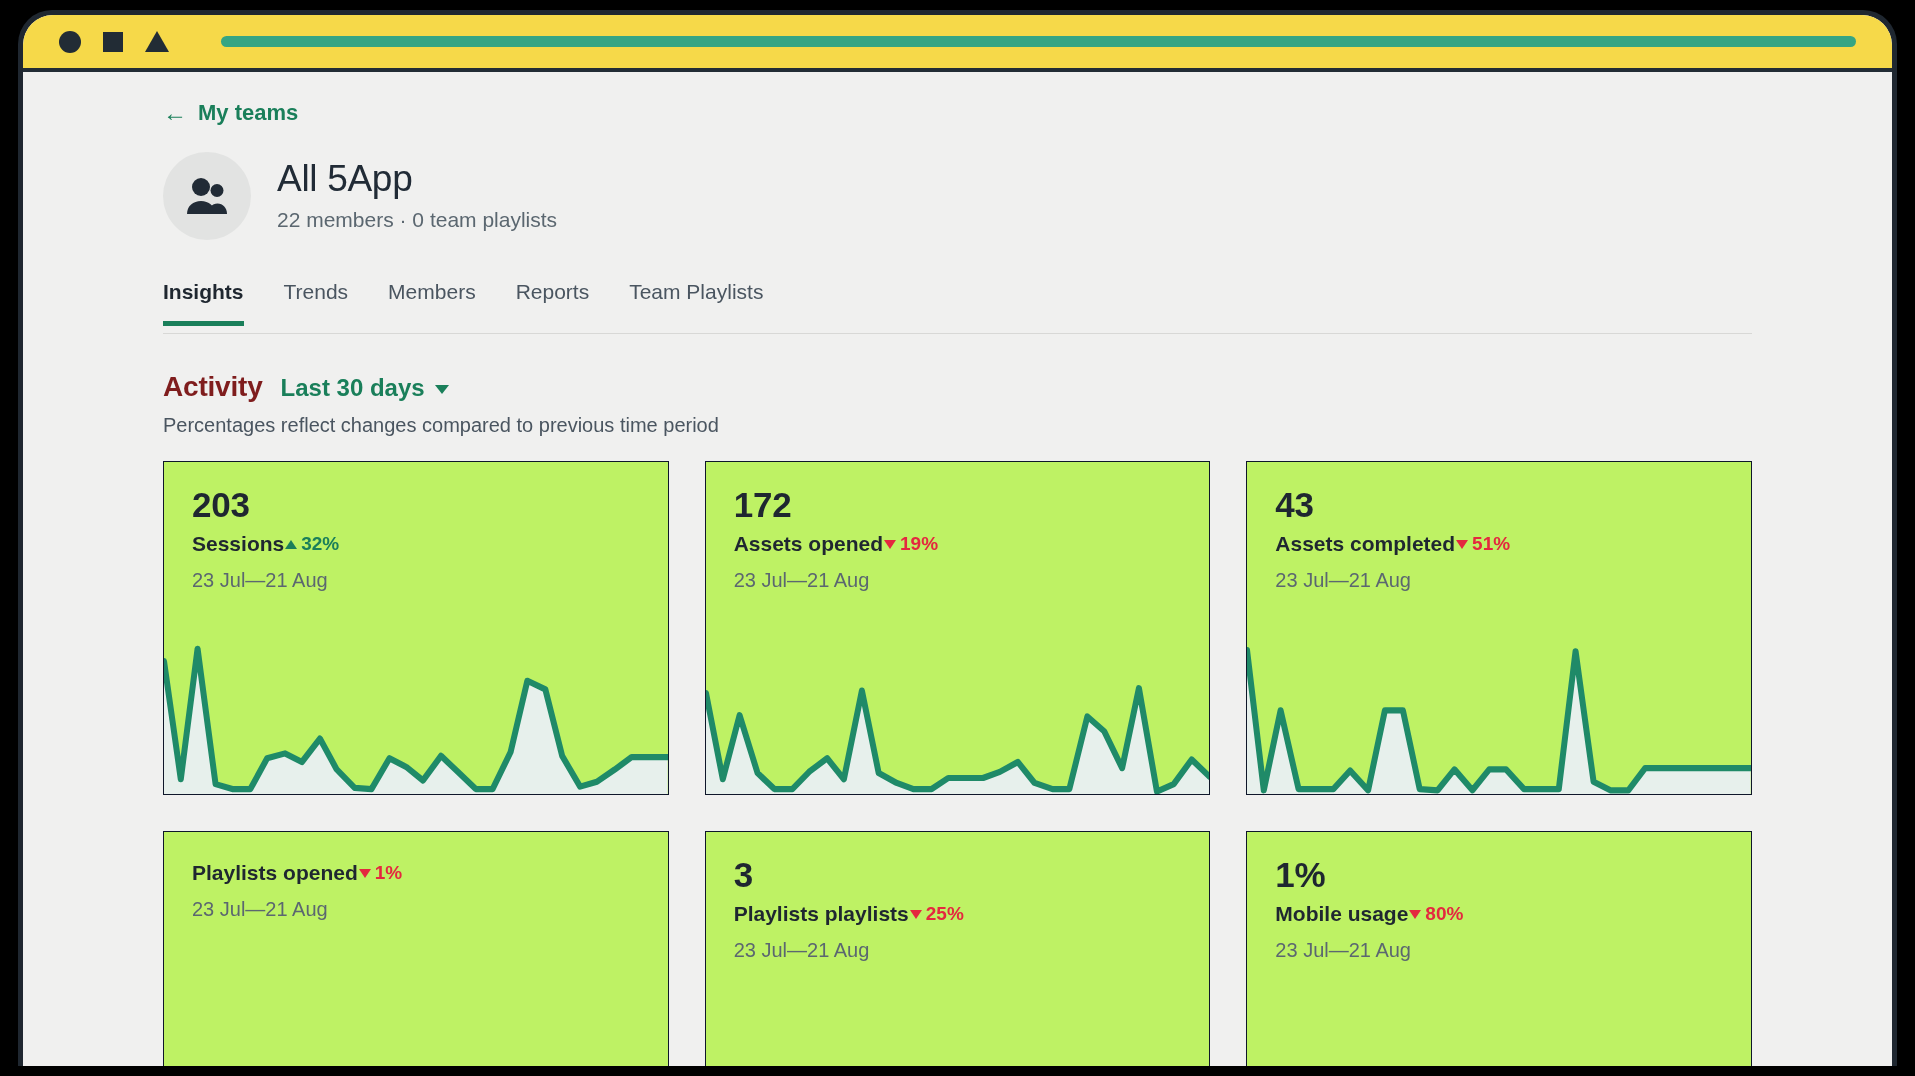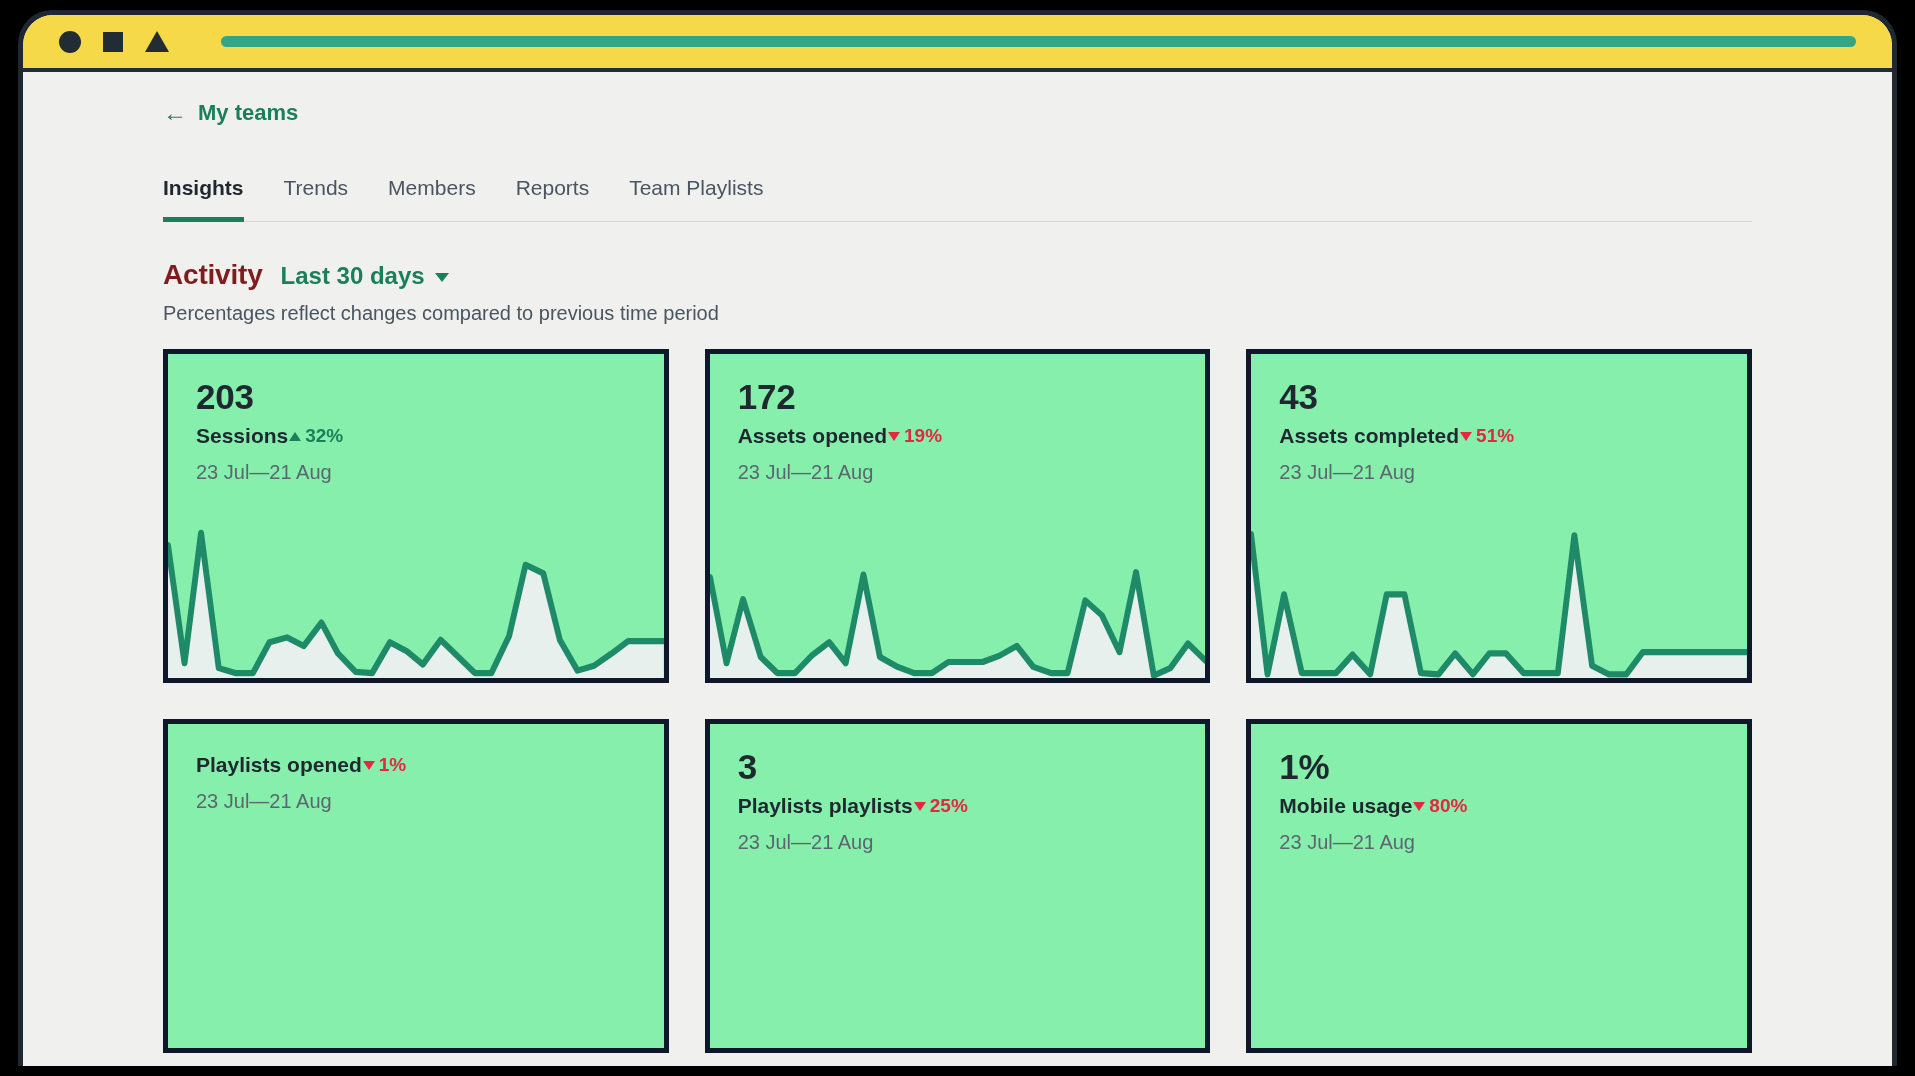--- a/index.html
+++ b/index.html
@@ -140,23 +140,23 @@
   .team-sub {
     margin-top: 9px;
     font-size: 21px;
     color: #5b6770;
   }
 
   
   .tabs {
     display: flex;
     gap: 40px;
-    margin-top: 50px;
+    margin-top: 40px;
     border-bottom: 1px solid #d8d8d6;
-    padding-bottom: 0;
+    padding-bottom: 8px;
   }
   .tab {
     font-size: 21px;
     color: #4a5560;
     padding-bottom: 17px;
     cursor: pointer;
     border-bottom: 5px solid transparent;
     margin-bottom: -1px;
   }
   .tab.active {
@@ -202,22 +202,22 @@
   }
 
   
   .cards {
     display: grid;
     grid-template-columns: repeat(3, 1fr);
     gap: 36px;
     margin-top: 24px;
   }
   .card {
-    background: #86efac;
-    border: 5px solid #0f172a;
+    background: #bef264;
+    border: 1px solid #0f172a;
     height: 334px;
     position: relative;
     overflow: hidden;
     box-sizing: border-box;
   }
   .card-body {
     padding: 22px 28px 0 28px;
   }
   .card-value {
     font-size: 35px;
@@ -289,20 +289,36 @@
     <div class="titlebar-underline"></div>
 
     <div class="page">
       <div class="content">
 
         <div class="back-link">
           <span class="back-arrow">←</span>
           <span>My teams</span>
         </div>
 
+        <div class="team-header">
+          <div class="avatar">
+            <span>
+              <svg width="46" height="40" viewBox="0 0 46 40">
+                <circle cx="17" cy="11" r="9" fill="#212b36"></circle>
+                <path d="M3 38c0-8 6.3-13 14-13s14 5 14 13z" fill="#212b36"></path>
+                <circle cx="33" cy="14.5" r="6.5" fill="#212b36"></circle>
+                <path d="M24 38c0-6 4.2-10.5 9.5-10.5S43 32 43 38z" fill="#212b36"></path>
+              </svg>
+            </span>
+          </div>
+          <div>
+            <div class="team-title">All 5App</div>
+            <div class="team-sub">22 members  ·  0 team playlists</div>
+          </div>
+        </div>
 
         <div class="tabs">
           <div class="tab active">Insights</div>
           <div class="tab">Trends</div>
           <div class="tab">Members</div>
           <div class="tab">Reports</div>
           <div class="tab">Team Playlists</div>
         </div>
 
         <div class="activity-row">

